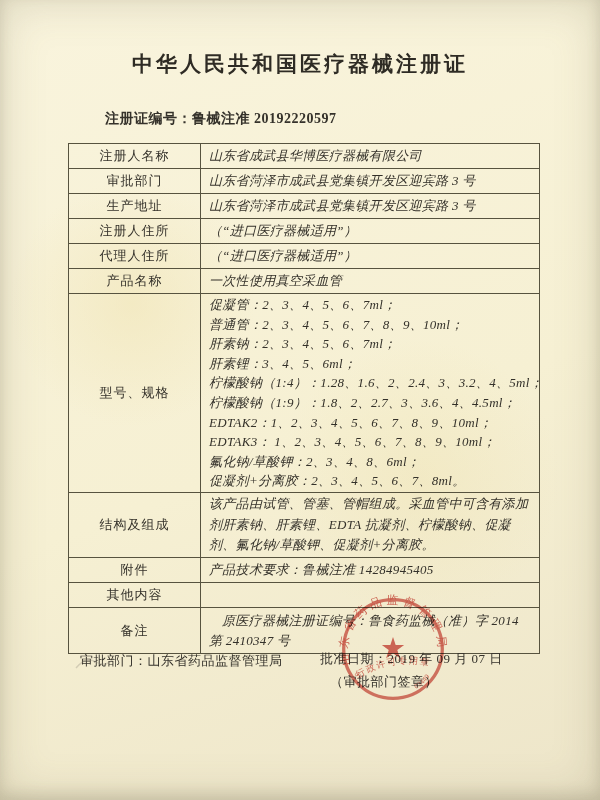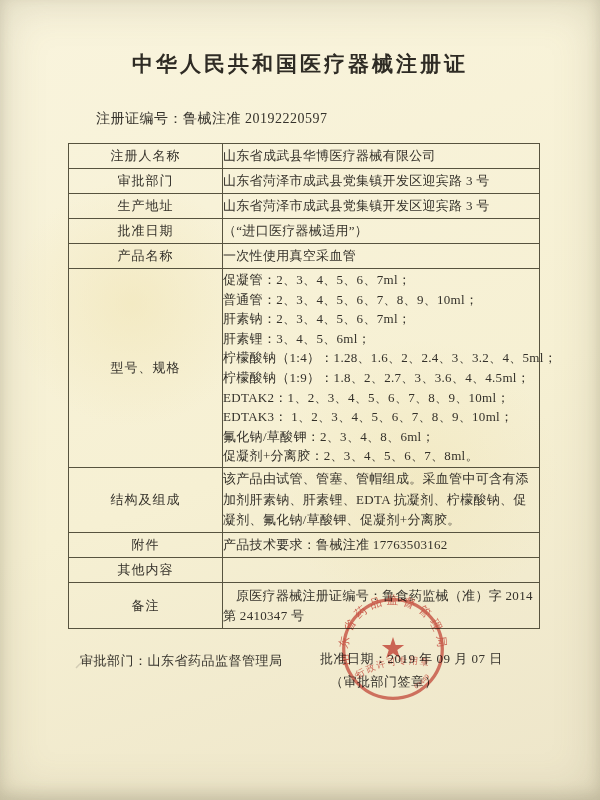--- a/index.html
+++ b/index.html
@@ -11,31 +11,31 @@
       radial-gradient(circle at 70% 60%, rgba(238,226,176,.4) 0%, rgba(238,226,176,0) 22%),
       linear-gradient(160deg, #f9f4dd 0%, #f6f0d3 55%, #ede5c9 100%);
     box-shadow: inset 0 0 46px rgba(110,100,70,.22), inset 0 -6px 14px rgba(90,82,60,.18);
   }
   .title {
     position:absolute; top:50px; left:0; width:100%;
     text-align:center; font-size:21px; font-weight:bold;
     letter-spacing:3px; color:#2e2b24; margin:0;
   }
   .cert-no {
-    position:absolute; top:110px; left:96px;
-    font-size:14px; font-weight:400; letter-spacing:.5px;
+    position:absolute; top:110px; left:105px;
+    font-size:14px; font-weight:700; letter-spacing:.5px;
   }
   table.cert-table {
     position:absolute; left:68px; top:143px; width:472px;
     border-collapse:collapse; table-layout:fixed;
     font-size:13px; color:#34312a;
   }
   table.cert-table td { border:1.2px solid #57533f; vertical-align:middle; }
-  td.label { width:119px; text-align:center; letter-spacing:1px; padding:0 17px; }
-  td.value { padding:1px 0; line-height:20px; letter-spacing:.3px; }
+  td.label { width:119px; text-align:center; letter-spacing:1px; padding:0 6px; }
+  td.value { padding:1px 8px; line-height:20px; letter-spacing:.3px;font-style:italic; }
   tr.r-std   td { height:22px; }
   tr.r-specs td { height:196px; }
   tr.r-comp  td { height:62px; }
   tr.r-comp  td.value { line-height:20.5px; }
   tr.r-remark td { height:43px; }
   tr.r-remark td.value { line-height:20px; text-indent:1em; }
   .spec-line { line-height:19.6px; white-space:nowrap; }
   .footer-left {
     position:absolute; left:80px; top:652px; font-size:13px; letter-spacing:.5px;
   }
@@ -71,21 +71,25 @@
         </tr>
         <tr class="r-std">
           <td class="label">审批部门</td>
           <td class="value">山东省菏泽市成武县党集镇开发区迎宾路 3 号</td>
         </tr>
         <tr class="r-std">
           <td class="label">生产地址</td>
           <td class="value">山东省菏泽市成武县党集镇开发区迎宾路 3 号</td>
         </tr>
         <tr class="r-std">
-          <td class="label">批准日期</td>
+          <td class="label">注册人住所</td>
+          <td class="value">（“进口医疗器械适用”）</td>
+        </tr>
+        <tr class="r-std">
+          <td class="label">代理人住所</td>
           <td class="value">（“进口医疗器械适用”）</td>
         </tr>
         <tr class="r-std">
           <td class="label">产品名称</td>
           <td class="value">一次性使用真空采血管</td>
         </tr>
         <tr class="r-specs">
           <td class="label">型号、规格</td>
           <td class="value">
             <div class="spec-line">促凝管：2、3、4、5、6、7ml；</div>
@@ -99,21 +103,21 @@
             <div class="spec-line">氟化钠/草酸钾：2、3、4、8、6ml；</div>
             <div class="spec-line">促凝剂+分离胶：2、3、4、5、6、7、8ml。</div>
           </td>
         </tr>
         <tr class="r-comp">
           <td class="label">结构及组成</td>
           <td class="value">该产品由试管、管塞、管帽组成。采血管中可含有添加剂肝素钠、肝素锂、EDTA 抗凝剂、柠檬酸钠、促凝剂、氟化钠/草酸钾、促凝剂+分离胶。</td>
         </tr>
         <tr class="r-std">
           <td class="label">附件</td>
-          <td class="value">产品技术要求：鲁械注准 17763503162</td>
+          <td class="value">产品技术要求：鲁械注准 14284945405</td>
         </tr>
         <tr class="r-std">
           <td class="label">其他内容</td>
           <td class="value"></td>
         </tr>
         <tr class="r-remark">
           <td class="label">备注</td>
           <td class="value">原医疗器械注册证编号：鲁食药监械（准）字 2014 第 2410347 号</td>
         </tr>
       </tbody>

